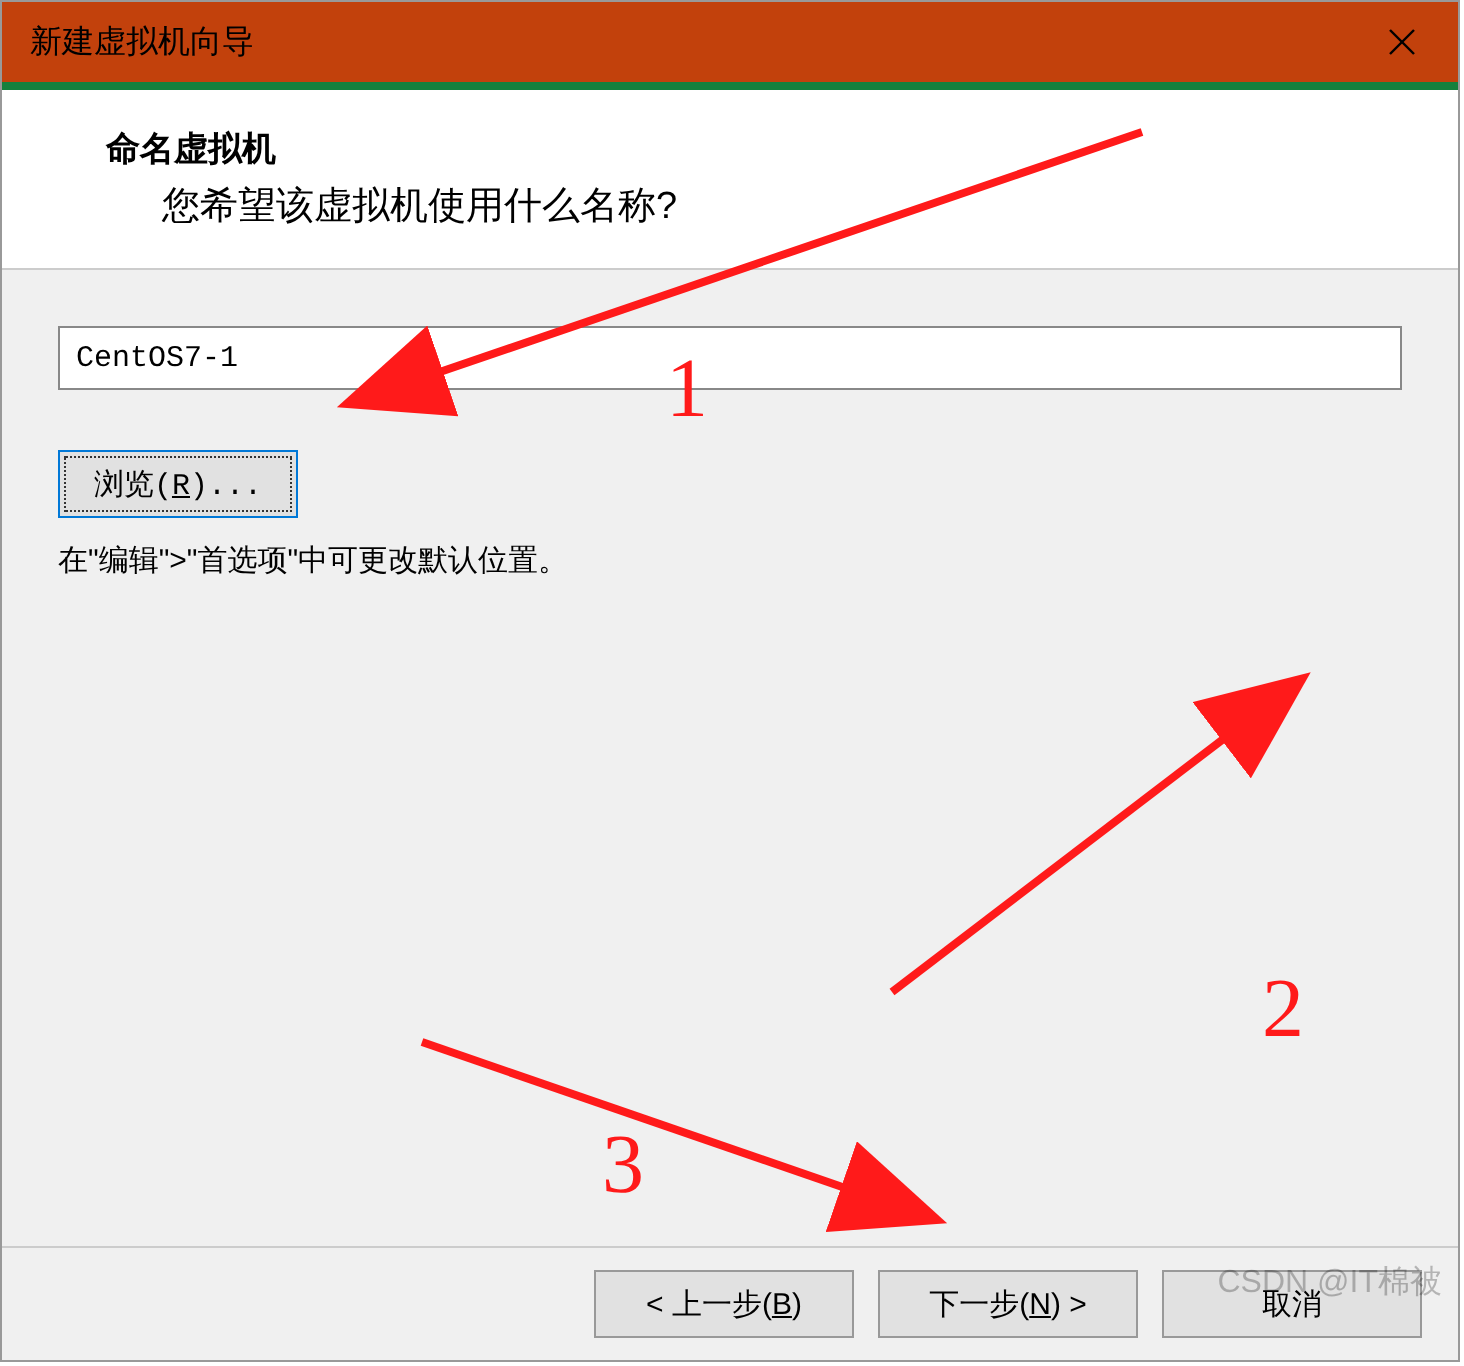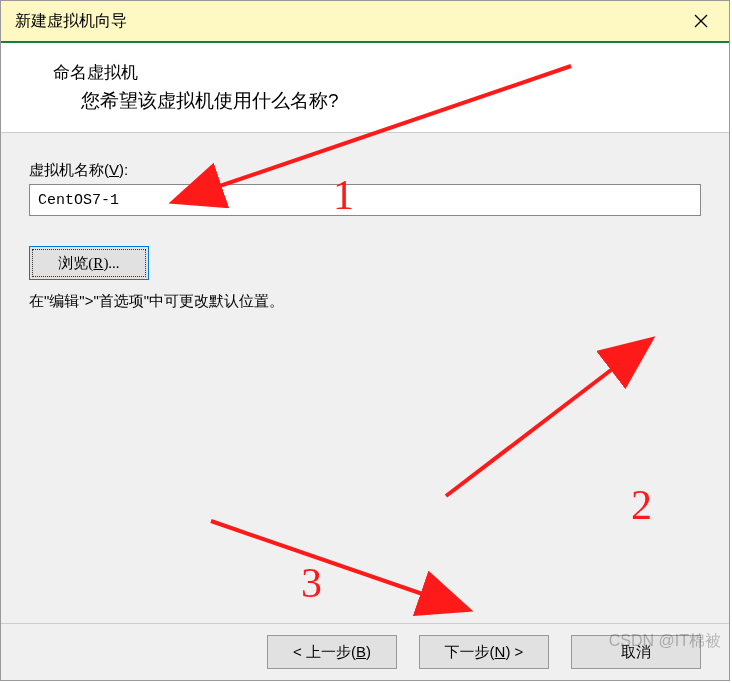--- a/index.html
+++ b/index.html
@@ -1,33 +1,33 @@
 <!DOCTYPE html>
 <html><head>
 <meta charset="utf-8">
 <style>
 html,body{margin:0;padding:0;width:732px;height:683px;background:#fff;font-family:"Microsoft YaHei","Segoe UI",Tahoma,sans-serif;font-size:15px;color:#000;overflow:hidden}
 .window{position:relative;width:730px;height:681px;border:1px solid #999;background:#f0f0f0;box-sizing:border-box}
-.titlebar{display:flex;align-items:center;justify-content:space-between;height:40px;background:#fef9c3;padding:0 8px 0 14px;border-bottom:2px solid #15803d}
+.titlebar{display:flex;align-items:center;justify-content:space-between;height:40px;background:#c2410c;padding:0 8px 0 14px;border-bottom:4px solid #15803d}
 .titlebar-title{font-size:16px}
 .close-btn{width:40px;height:40px;display:flex;align-items:center;justify-content:center;cursor:pointer}
 .close-btn svg{width:14px;height:14px}
 .header{background:#fff;padding:18px 20px 18px 52px;border-bottom:1px solid #ccc}
-.header-title{font-weight:normal;font-size:17px;margin-bottom:4px}
+.header-title{font-weight:bold;font-size:17px;margin-bottom:4px}
 .header-sub{font-size:19px;padding-left:28px}
 .body{padding:28px 28px 18px 28px;position:relative;height:470px;box-sizing:border-box}
 .label{font-size:15px;margin-bottom:4px}
 .label .ul{text-decoration:underline}
 .row{display:flex;gap:10px;align-items:center;margin-bottom:12px}
 input.field{flex:1;height:32px;border:1px solid #888;background:#fff;padding:0 8px;font-size:15px;font-family:Liberation Mono, monospace;box-sizing:border-box}
 .name-field{width:530px;flex:none}
 .loc-field{width:530px;flex:none}
-.browse-btn{width:120px;height:34px;border:1px solid #0078d7;outline:1px dotted #333;outline-offset:-4px;background:#e1e1e1;cursor:pointer;font-size:15px;font-family:Liberation Serif, serif}
+.browse-btn{width:120px;height:34px;border:1px solid #0078d7;outline:1px dotted #333;outline-offset:-4px;background:#e1e1e1;cursor:pointer;font-size:15px;font-family:Liberation Mono, monospace}
 .hint{font-size:15px;margin-top:6px}
-.footer{position:absolute;left:0;right:0;bottom:0;height:56px;border-top:1px solid #ccc;display:flex;justify-content:flex-end;align-items:center;gap:22px;padding-right:28px;background:#f0f0f0}
+.footer{position:absolute;left:0;right:0;bottom:0;height:56px;border-top:1px solid #ccc;display:flex;justify-content:flex-end;align-items:center;gap:12px;padding-right:18px;background:#f0f0f0}
 .footer button{width:130px;height:34px;border:1px solid #999;background:#e1e1e1;cursor:pointer;font-size:15px;font-family:inherit}
 .overlay{position:absolute;inset:0;pointer-events:none}
 .num{position:absolute;color:#ff1a1a;font-size:42px;font-family:"Times New Roman",serif;font-weight:normal}
 .watermark{position:absolute;right:8px;bottom:28px;font-size:16px;color:rgba(0,0,0,.25)}
 </style>
 </head>
 <body>
 
 <div class="window">
 
@@ -41,23 +41,20 @@
     </div>
   </div>
 
   <div class="header">
     <div class="header-title">命名虚拟机</div>
     <div class="header-sub">您希望该虚拟机使用什么名称?</div>
   </div>
 
   <div class="body">
 
-    <div class="label">
-      <span>虚拟机名称(</span><span class="ul">V</span><span>):</span>
-    </div>
     <div class="row">
       <input class="field name-field" value="CentOS7-1" style="">
     </div>
 
     <div style="height:18px"></div>
 
     <div class="row">
       <button class="browse-btn">
         <span>浏览(</span><span style="text-decoration:underline">R</span><span>)...</span>
       </button>

